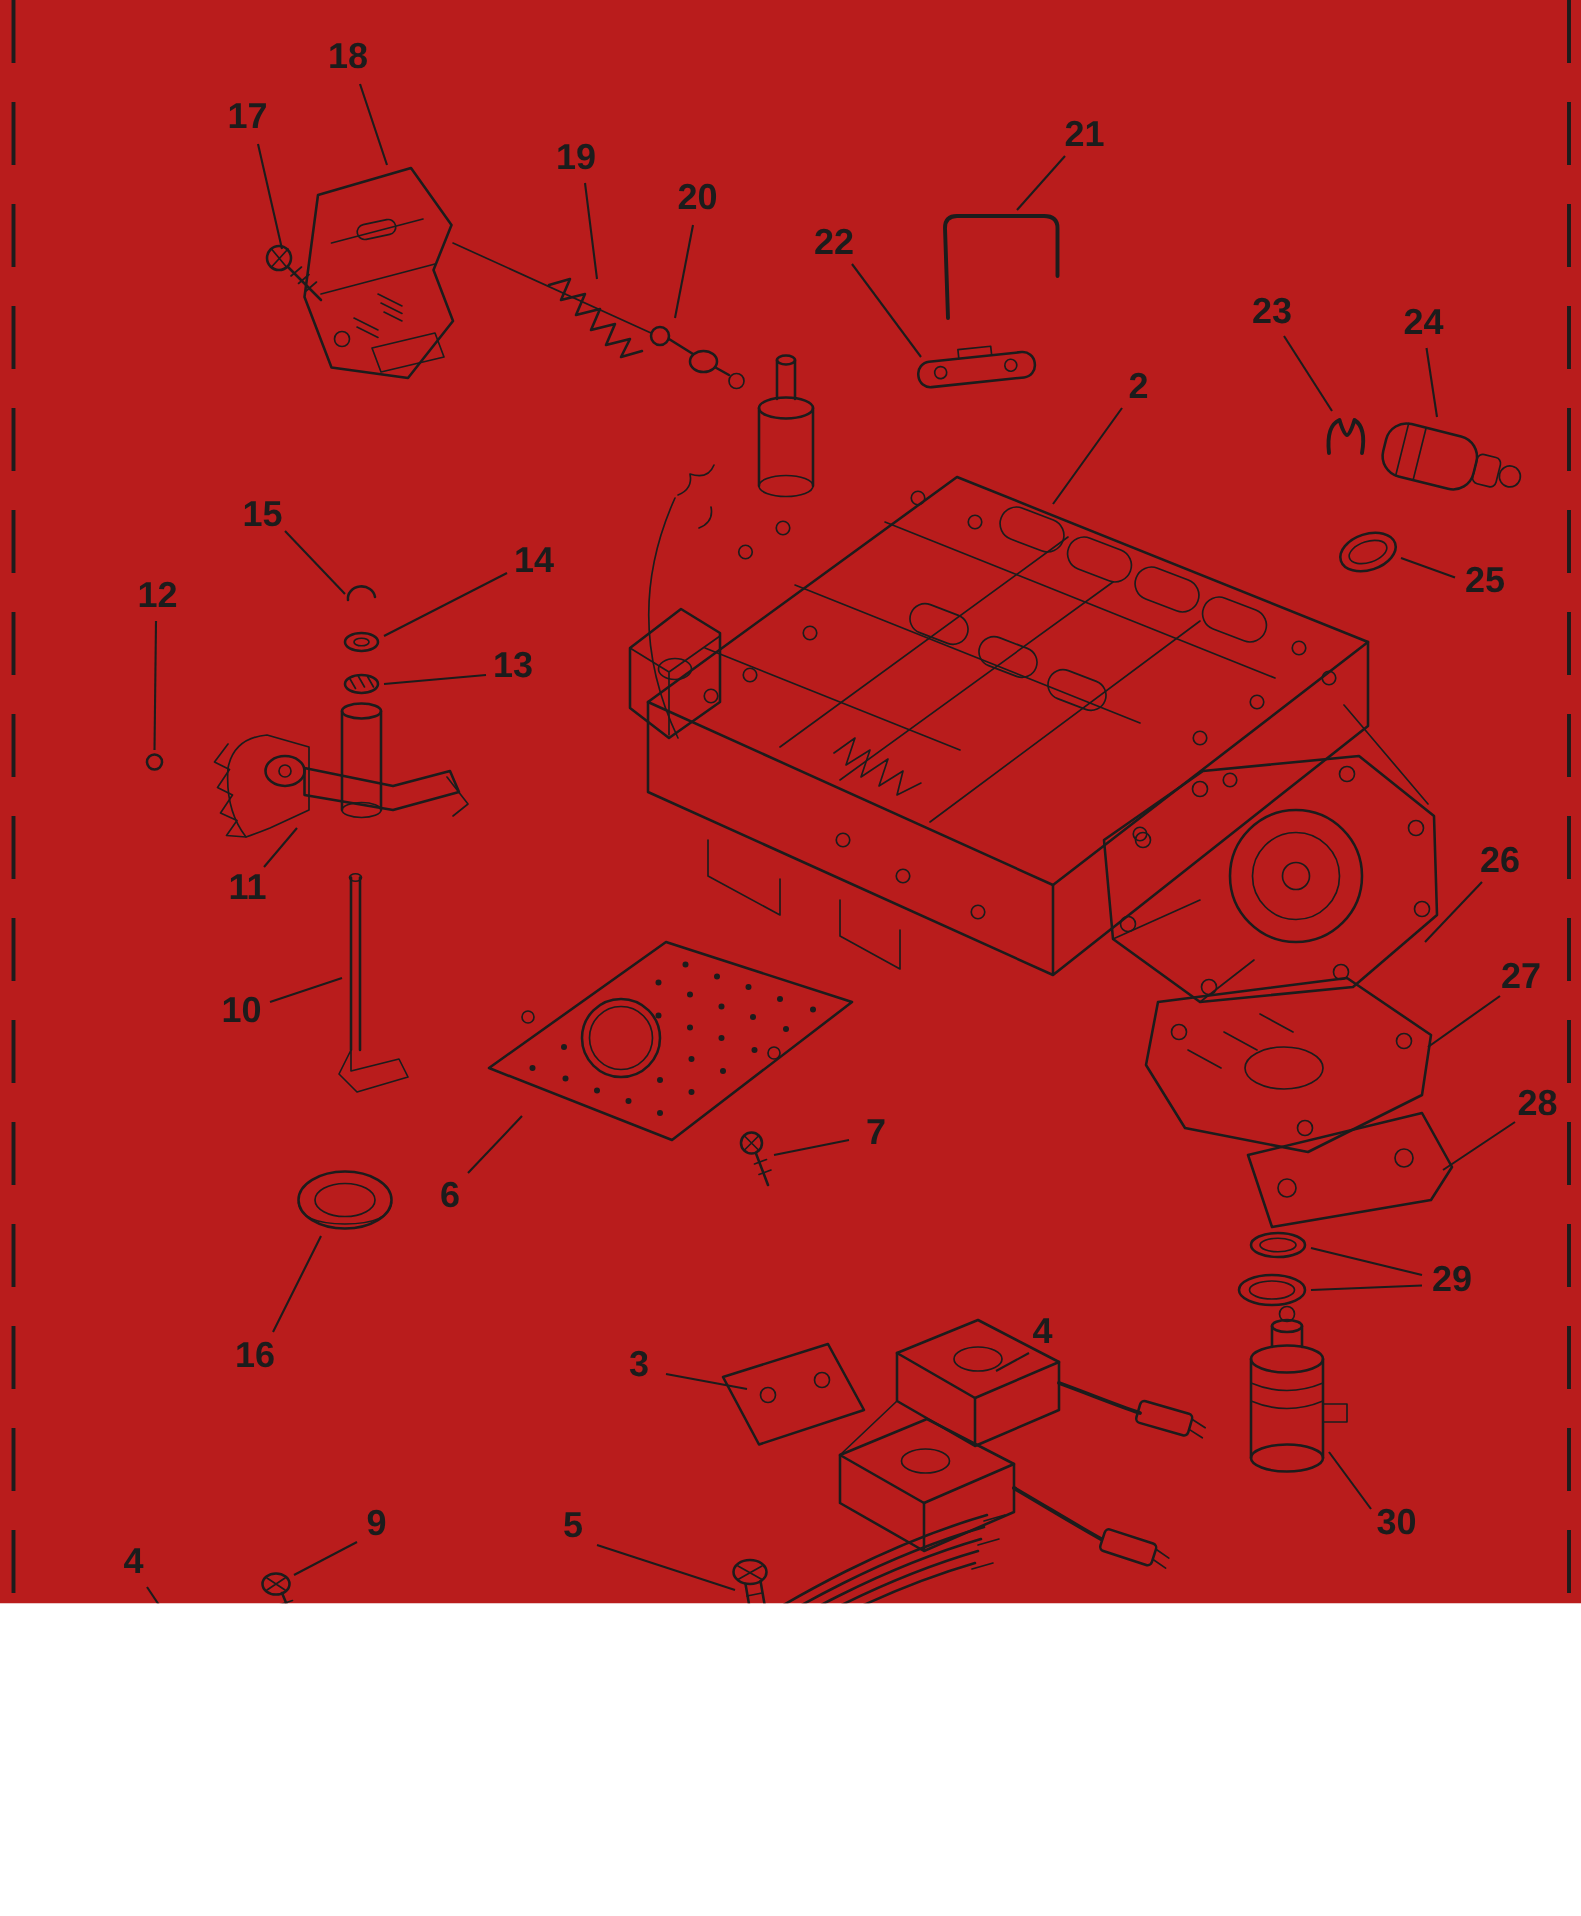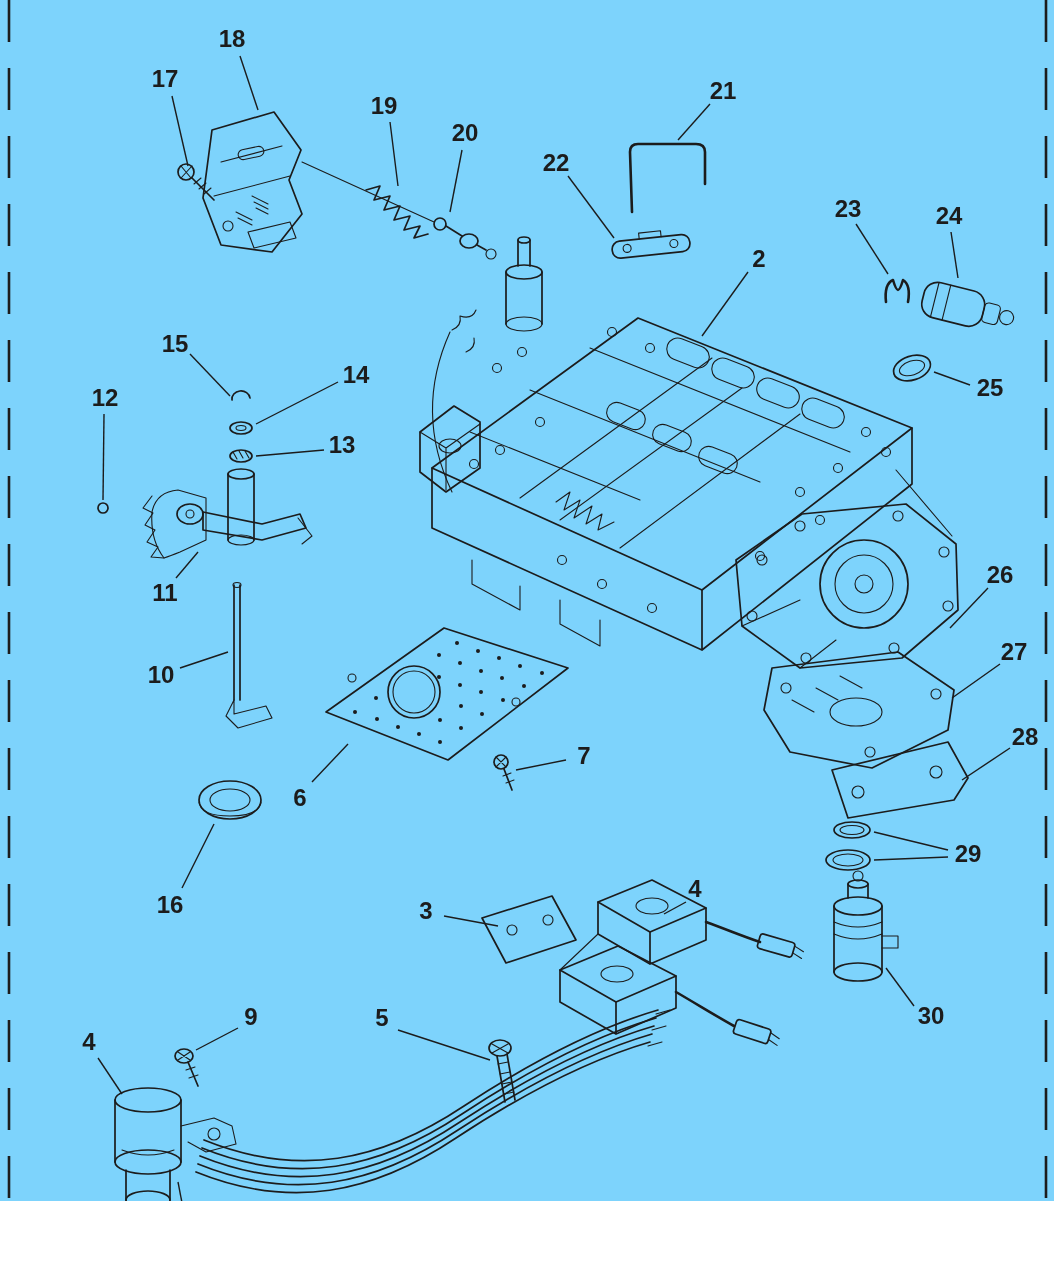--- a/index.html
+++ b/index.html
@@ -1,21 +1,21 @@
 <!DOCTYPE html>
 <html style="--ink: #1c1c1c;"><head>
 <meta charset="utf-8">
 <style>
   :root { --ink: #1c1c1c; }
   html, body { margin: 0; padding: 0; }
   body { background: #ffffff; font-family: "Liberation Sans", sans-serif; }
   .page {
     position: relative;
-    width: 1054px; height: 1201px;
-    background: #7dd3fc;
+    width: 1054px; height: 1069px;
+    background: #b91c1c;
     overflow: hidden;
   }
   svg { display: block; }
   
   .art path, .art line, .art polyline, .art rect, .art circle, .art ellipse {
     fill: none;
     stroke: var(--ink);
     stroke-width: 1.7;
     stroke-linecap: round;
     stroke-linejoin: round;

